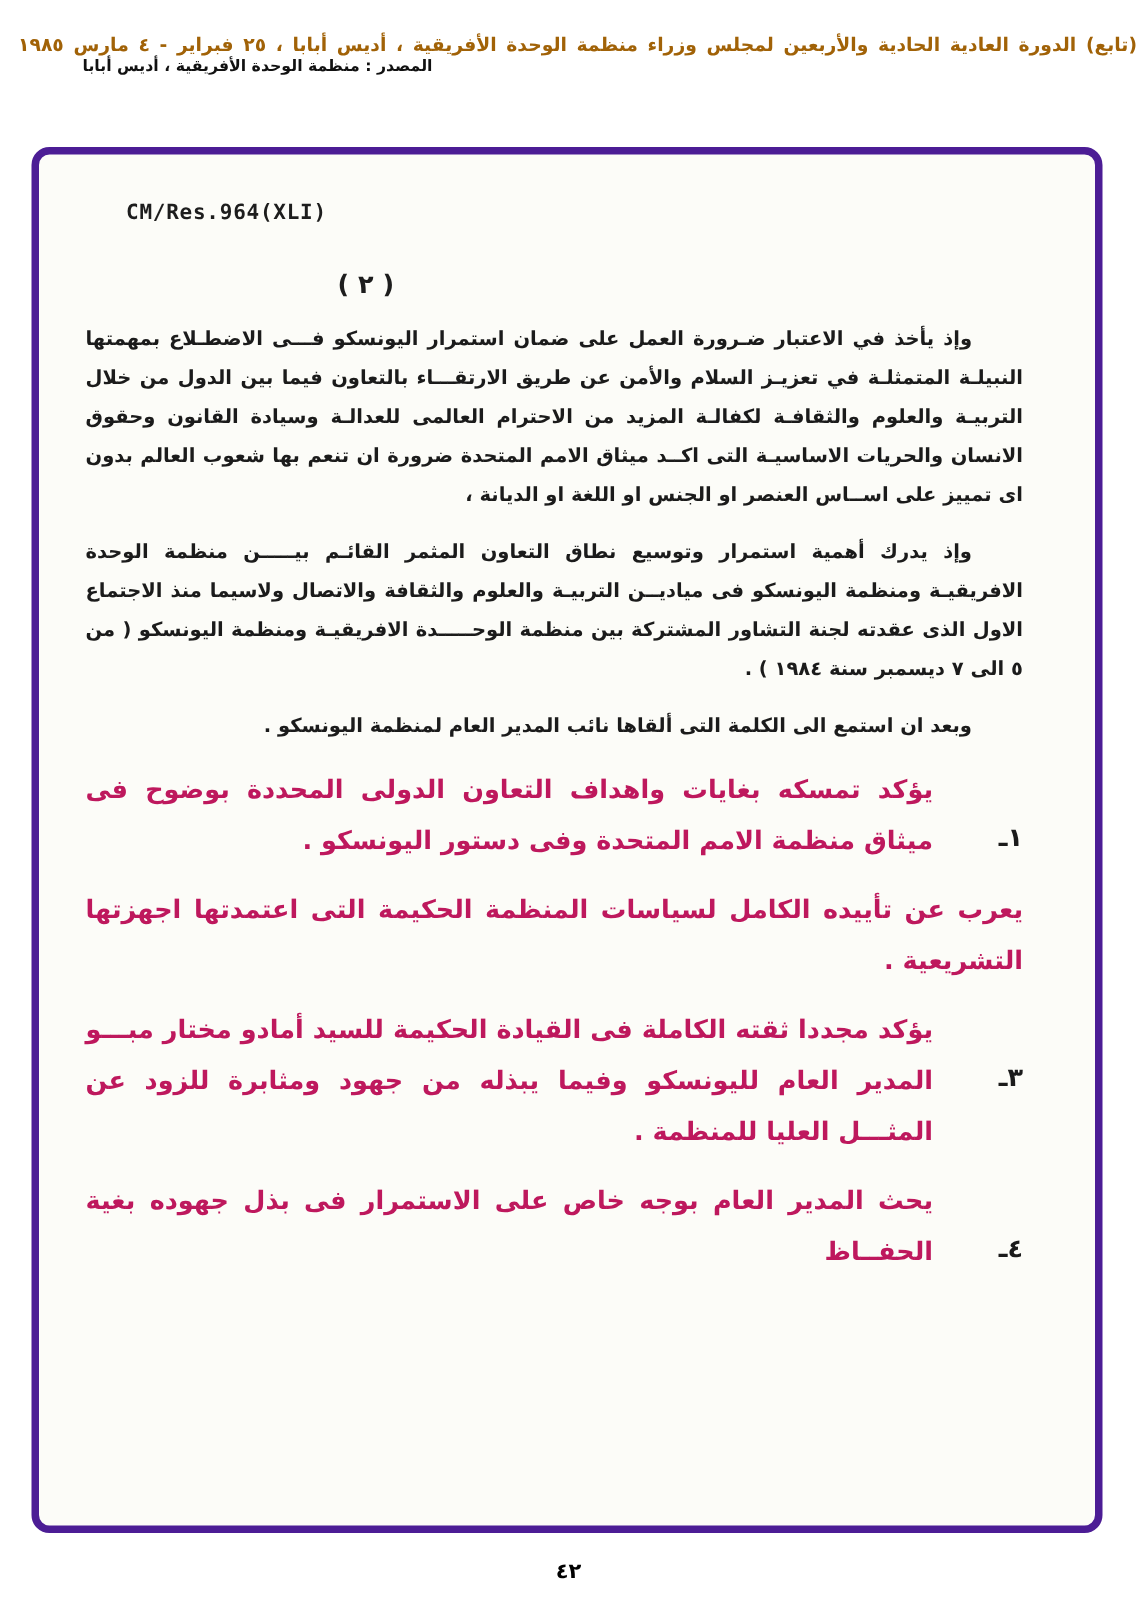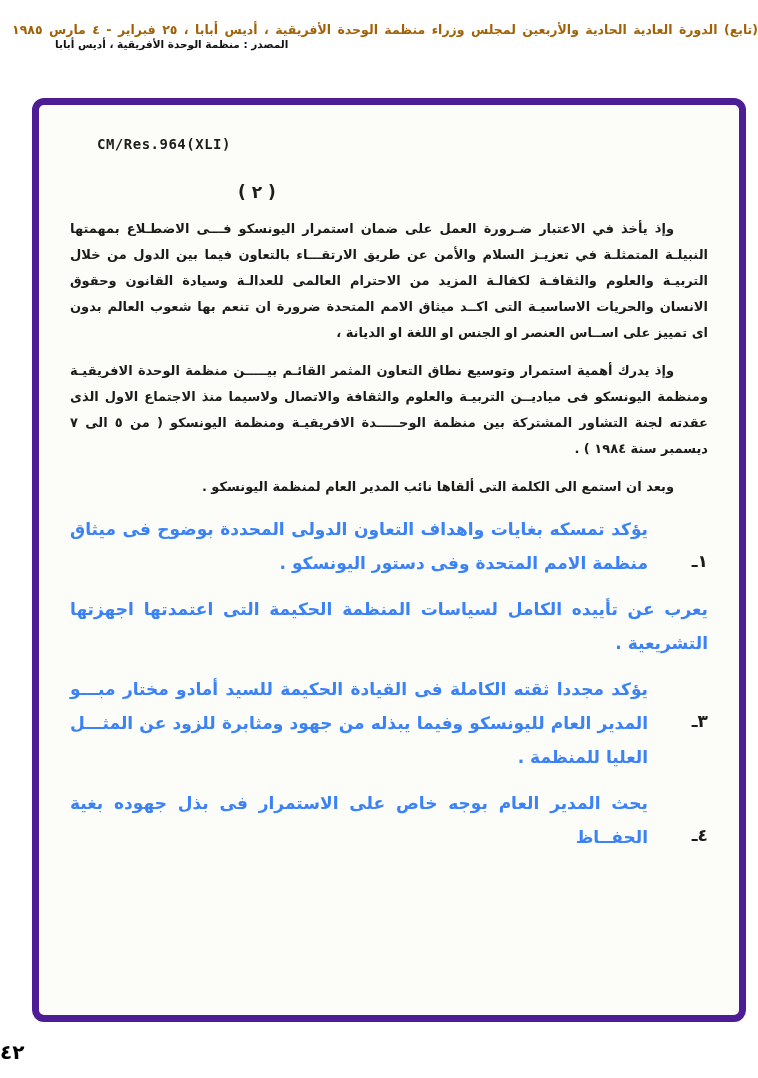--- a/index.html
+++ b/index.html
@@ -16,25 +16,25 @@
     direction: rtl;
     font-weight: bold; font-size: 12.5px; color: #a16207;
     text-align: justify; text-align-last: justify;
   }
   .source-line {
     position: absolute; top: 38px; left: 55px;
     direction: rtl;
     font-weight: bold; font-size: 10.5px; color: #111;
   }
   .doc-frame {
-    position: absolute; top: 98px; left: 32px;
+    position: absolute; top: 98px; left: 21px;
     width: 714px; height: 924px;
-    border: 7px solid #4c1d95; border-radius: 12px;
+    border: 5px solid #4c1d95; border-radius: 12px;
     background: #fcfcf8;
-    padding: 26px 31px 6px 31px;
+    padding: 26px 48px 6px 31px;
     box-sizing: border-box;
     direction: rtl;
     overflow: hidden;
   }
   .doc-ref, .doc-page-label {
     direction: ltr; text-align: left; padding-left: 27px;
     font-family: "DejaVu Sans Mono", "Liberation Mono", monospace;
     font-weight: bold; font-size: 14px; letter-spacing: 0.5px;
     color: #1d1d1d; line-height: 1.9;
   }
@@ -48,25 +48,25 @@
     text-align: justify; text-indent: 34px;
     margin: 0 0 12px 0; color: #1b1b1b;
   }
   .item { display: flex; direction: rtl; margin: 0 0 12px 0; }
   .item-num {
     flex: 0 0 60px; font-size: 17px; font-weight: bold;
     line-height: 2.0; color: #1b1b1b; margin-top: 32px;
   }
   .item-text {
     flex: 1; font-size: 17px; font-weight: bold; line-height: 2.0;
-    text-align: justify; color: #3b82f6;
+    text-align: justify; color: #be185d;
   }
   .footer-page-number {
     position: absolute; top: 1040px; left: 0; width: 100%;
-    font-weight: bold; font-size: 20px; color: #000;
+    text-align: center; font-weight: bold; font-size: 14px; color: #000;
   }
 </style>
 </head>
 <body>
 
 <div class="top-header">(تابع)  الدورة العادية الحادية والأربعين لمجلس وزراء منظمة الوحدة الأفريقية ، أديس أبابا ، ٢٥ فبراير - ٤ مارس ١٩٨٥</div>
 <div class="source-line">المصدر : منظمة الوحدة الأفريقية ، أديس أبابا</div>
 
 <div class="doc-frame">
   <div class="doc-ref">CM/Res.964(XLI)</div>

